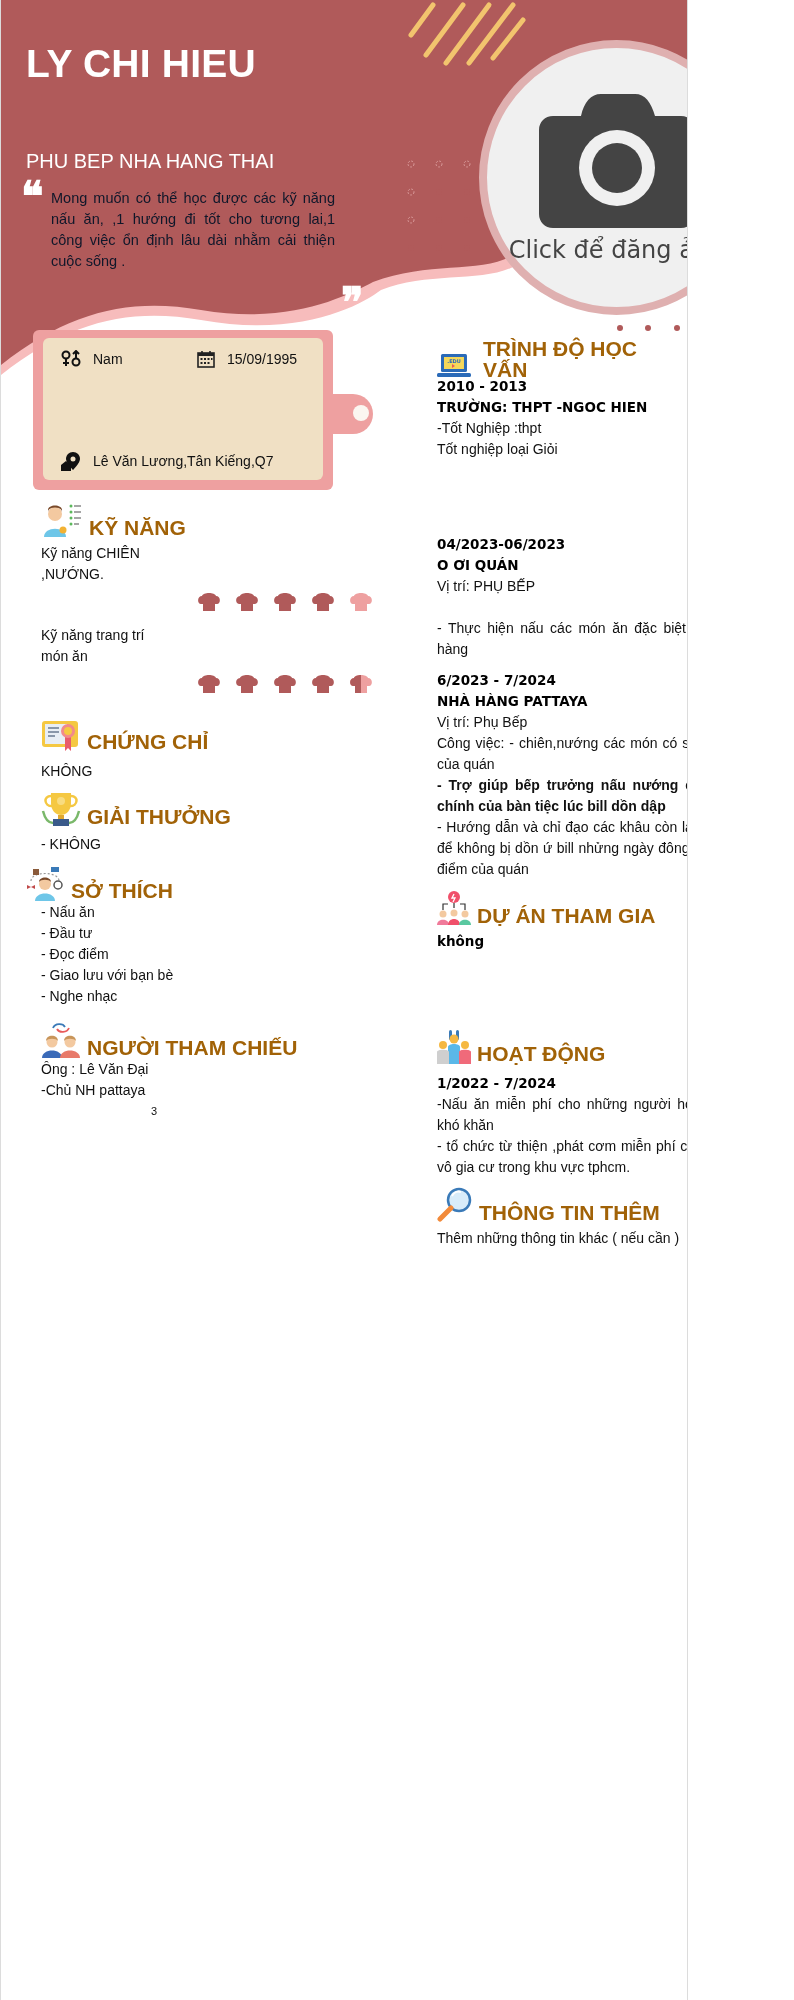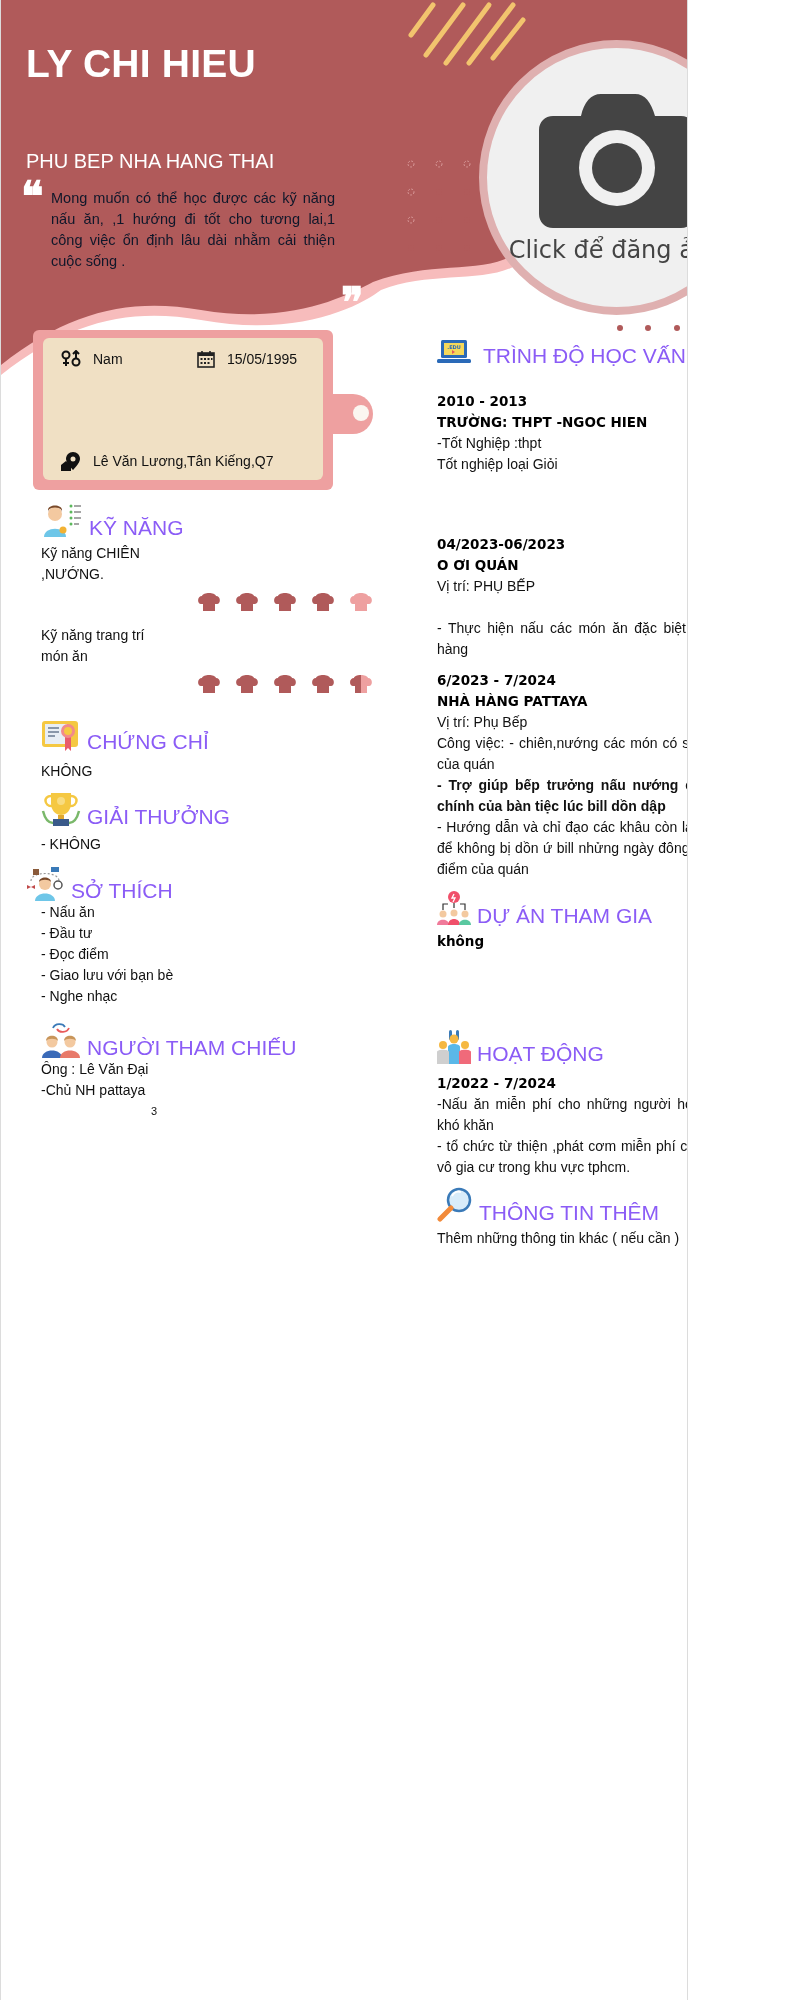--- a/index.html
+++ b/index.html
@@ -22,21 +22,21 @@
   .avatar-label { position: absolute; left: 0; right: 0; top: 188px; text-align: center; font-size: 24px; color: #444; font-family: "DejaVu Sans", sans-serif; }
 
   .board { left: 32px; top: 330px; width: 300px; height: 160px; background: #eea0a0; border-radius: 6px; }
   .board-hook { left: 320px; top: 394px; width: 52px; height: 40px; background: #eea0a0; border-radius: 0 22px 22px 0; }
   .board-hook-hole { left: 352px; top: 405px; width: 16px; height: 16px; background: #fbf6f0; border-radius: 50%; }
   .board-inner { left: 42px; top: 338px; width: 280px; height: 142px; background: #f0e0c4; border-radius: 6px; }
   .info-row { display: flex; align-items: center; font-size: 14px; color: #111; }
   .info-row svg { margin-right: 12px; flex: none; }
 
   .sec-head { display: flex; align-items: flex-end; }
-  .sec-title { color: #8b5cf6; font-weight: normal; font-size: 21px; margin-left: 6px; line-height: 1; }
+  .sec-title { color: #a16207; font-weight: bold; font-size: 21px; margin-left: 6px; line-height: 1; }
   .body-txt { font-size: 14px; line-height: 21px; color: #111; }
   .bold-txt { font-size: 14px; line-height: 21px; font-weight: bold; color: #000; font-family: "DejaVu Sans", sans-serif; font-size: 13.5px; }
 
   .hats { display: flex; gap: 14px; }
   .hat { width: 24px; height: 20px; position: relative; }
 </style>
 </head>
 <body>
 
 <div class="page">
@@ -127,21 +127,21 @@
       <g fill="#222">
           <rect x="3.5" y="8" width="2" height="2"></rect>
           <rect x="7" y="8" width="2" height="2"></rect>
           <rect x="10.5" y="8" width="2" height="2"></rect>
           <rect x="14" y="8" width="1.5" height="2"></rect>
       <rect x="3.5" y="12" width="2" height="2"></rect>
           <rect x="7" y="12" width="2" height="2"></rect>
           <rect x="10.5" y="12" width="2" height="2"></rect>
         </g>
     </svg>
-    <span>15/05/1995</span>
+    <span>15/09/1995</span>
   </div>
   <div class="abs info-row" style="left:60px; top:451px;">
     <svg width="20" height="20" viewBox="0 0 20 20">
       <path d="M12,1 C16,1 19,4 19,8 C19,12 12,19 12,19 C12,19 5,12 5,8 C5,4 8,1 12,1 Z" fill="#111"></path>
       <circle cx="12" cy="8" r="2.5" fill="#f0e0c4"></circle>
       <path d="M0,14 L5,10 L10,14 L10,20 L0,20 Z" fill="#111"></path>
     </svg>
     <span>Lê Văn Lương,Tân Kiếng,Q7</span>
   </div>
 
@@ -291,21 +291,21 @@
   <div class="abs sec-head" style="left:436px; top:338px;">
     <svg width="34" height="28" viewBox="0 0 34 28">
       <rect x="4" y="2" width="26" height="18" rx="1.5" fill="#2a6ab8"></rect>
       <rect x="7" y="5" width="20" height="12" fill="#f5d85a"></rect>
       <text x="17" y="11" font-size="5" text-anchor="middle" fill="#2a6ab8" font-weight="bold" font-family="DejaVu Sans, sans-serif">.EDU</text>
       <path d="M15,12 L15,16 L18,14 Z" fill="#e85a5a"></path>
       <rect x="0" y="21" width="34" height="4" rx="1.5" fill="#2a6ab8"></rect>
     </svg>
     <span class="sec-title" style="margin-left:12px;">TRÌNH ĐỘ HỌC VẤN</span>
   </div>
-  <div class="abs" style="left:436px; top:376px; width:308px;margin-top:15px;">
+  <div class="abs" style="left:436px; top:376px; width:308px;">
     <div class="bold-txt">2010 - 2013</div>
     <div class="bold-txt">TRƯỜNG: THPT -NGOC HIEN</div>
     <div class="body-txt">-Tốt Nghiệp :thpt</div>
     <div class="body-txt">Tốt nghiệp loại Giỏi</div>
   </div>
 
   <div class="abs" style="left:436px; top:534px; width:308px;">
     <div class="bold-txt">04/2023-06/2023</div>
     <div class="bold-txt">O ƠI QUÁN</div>
     <div class="body-txt">Vị trí: PHỤ BẾP</div>

